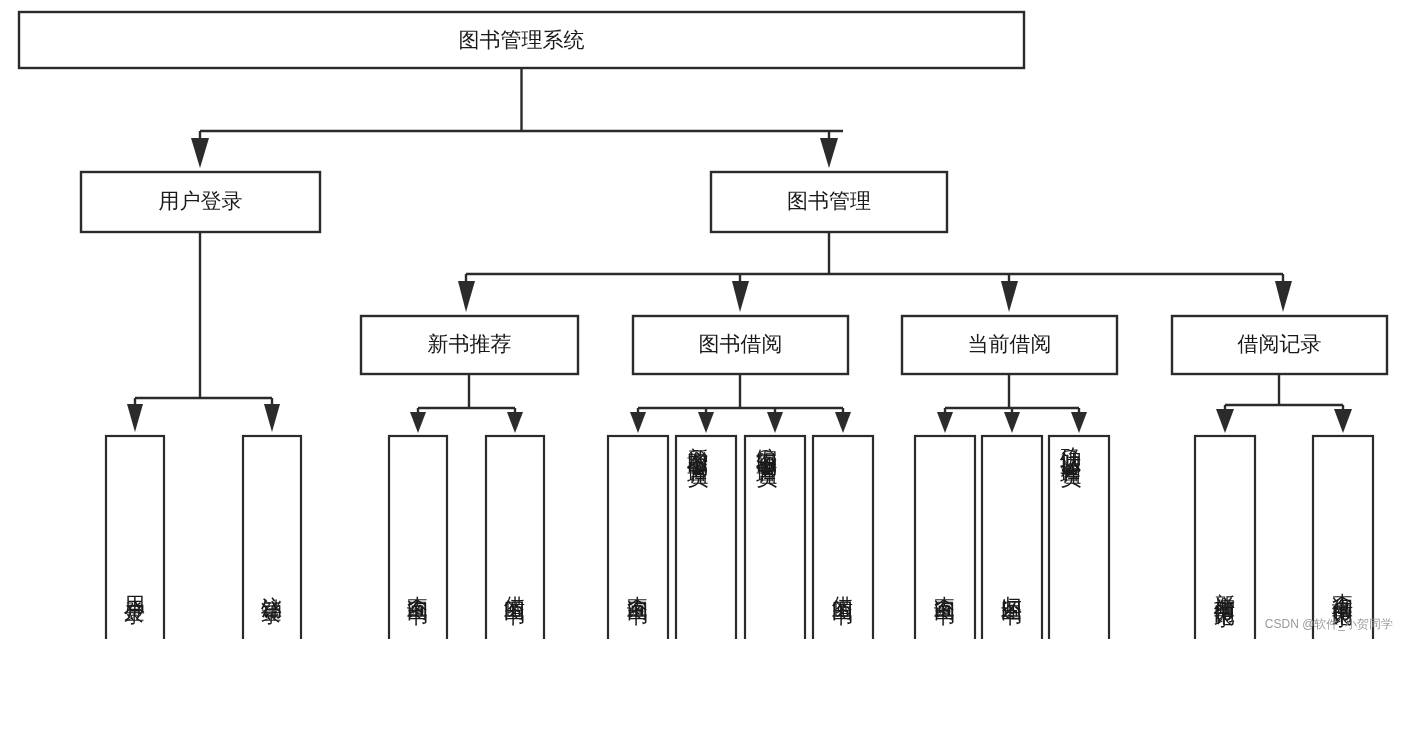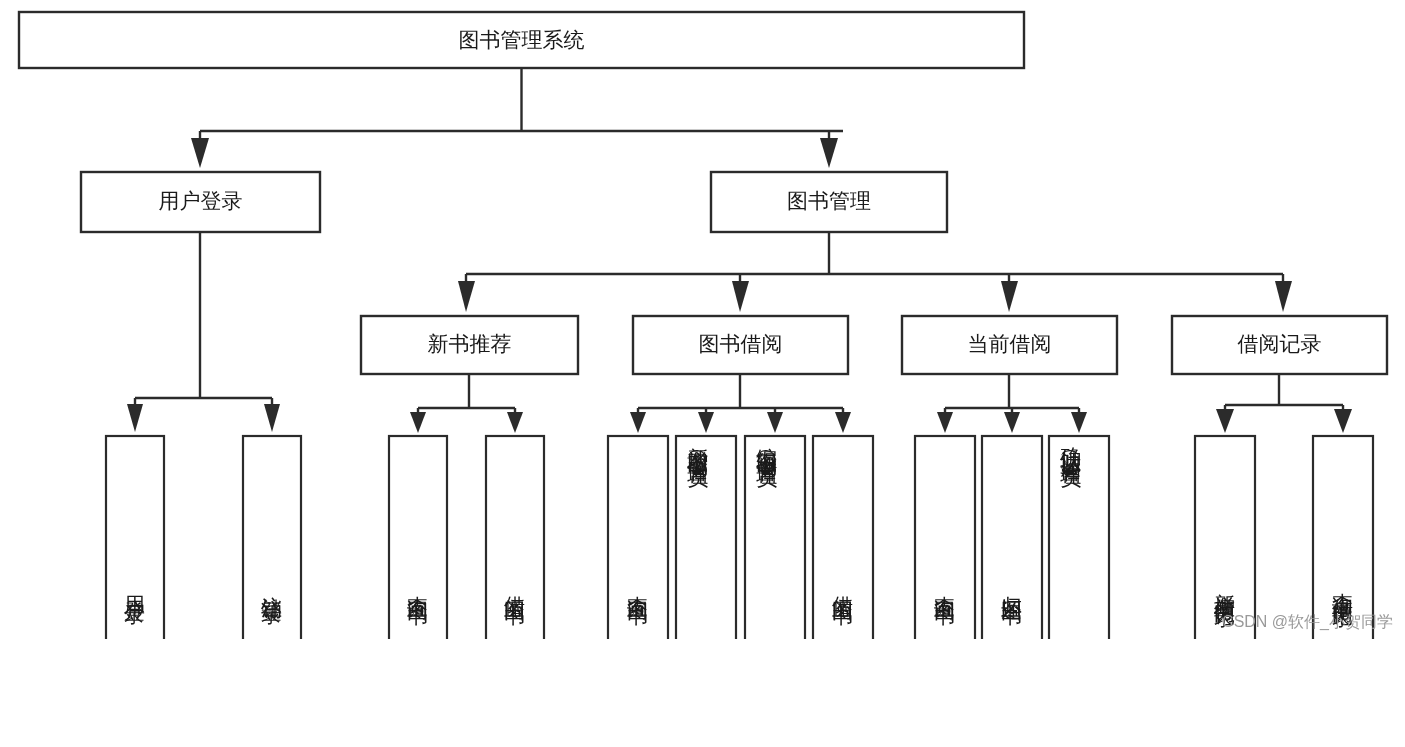--- a/index.html
+++ b/index.html
@@ -57,21 +57,21 @@
     writing-mode: vertical-rl;
     text-orientation: upright;
     letter-spacing: 3px;
     text-anchor: middle;
   }
   .watermark {
     position: absolute;
     right: 12px;
     bottom: 6px;
     font-family: "Liberation Sans", "DejaVu Sans", sans-serif;
-    font-size: 16px;
+    font-size: 12px;
     color: #9a9a9a;
     white-space: nowrap;
     user-select: none;
     text-align: center;
   }
 </style>
 </head>
 <body>
 
 <div id="diagram-root">

